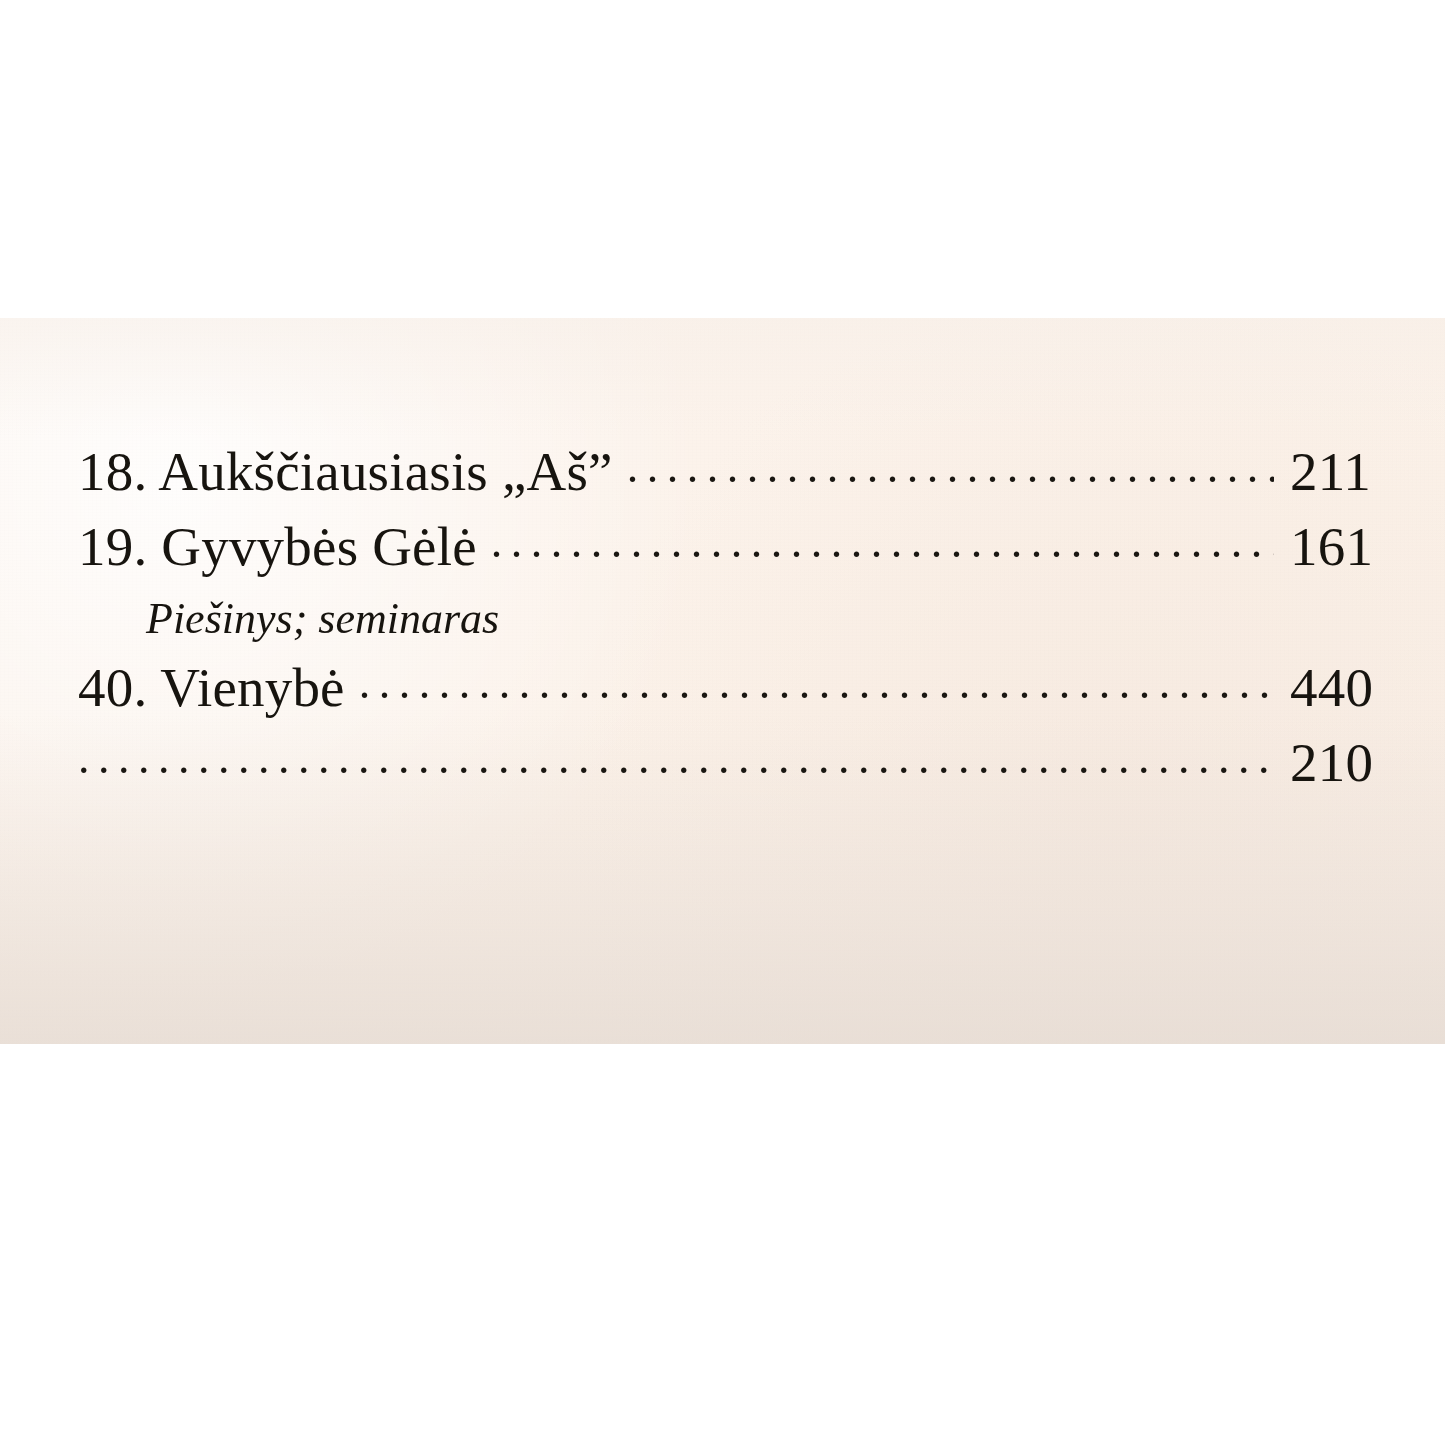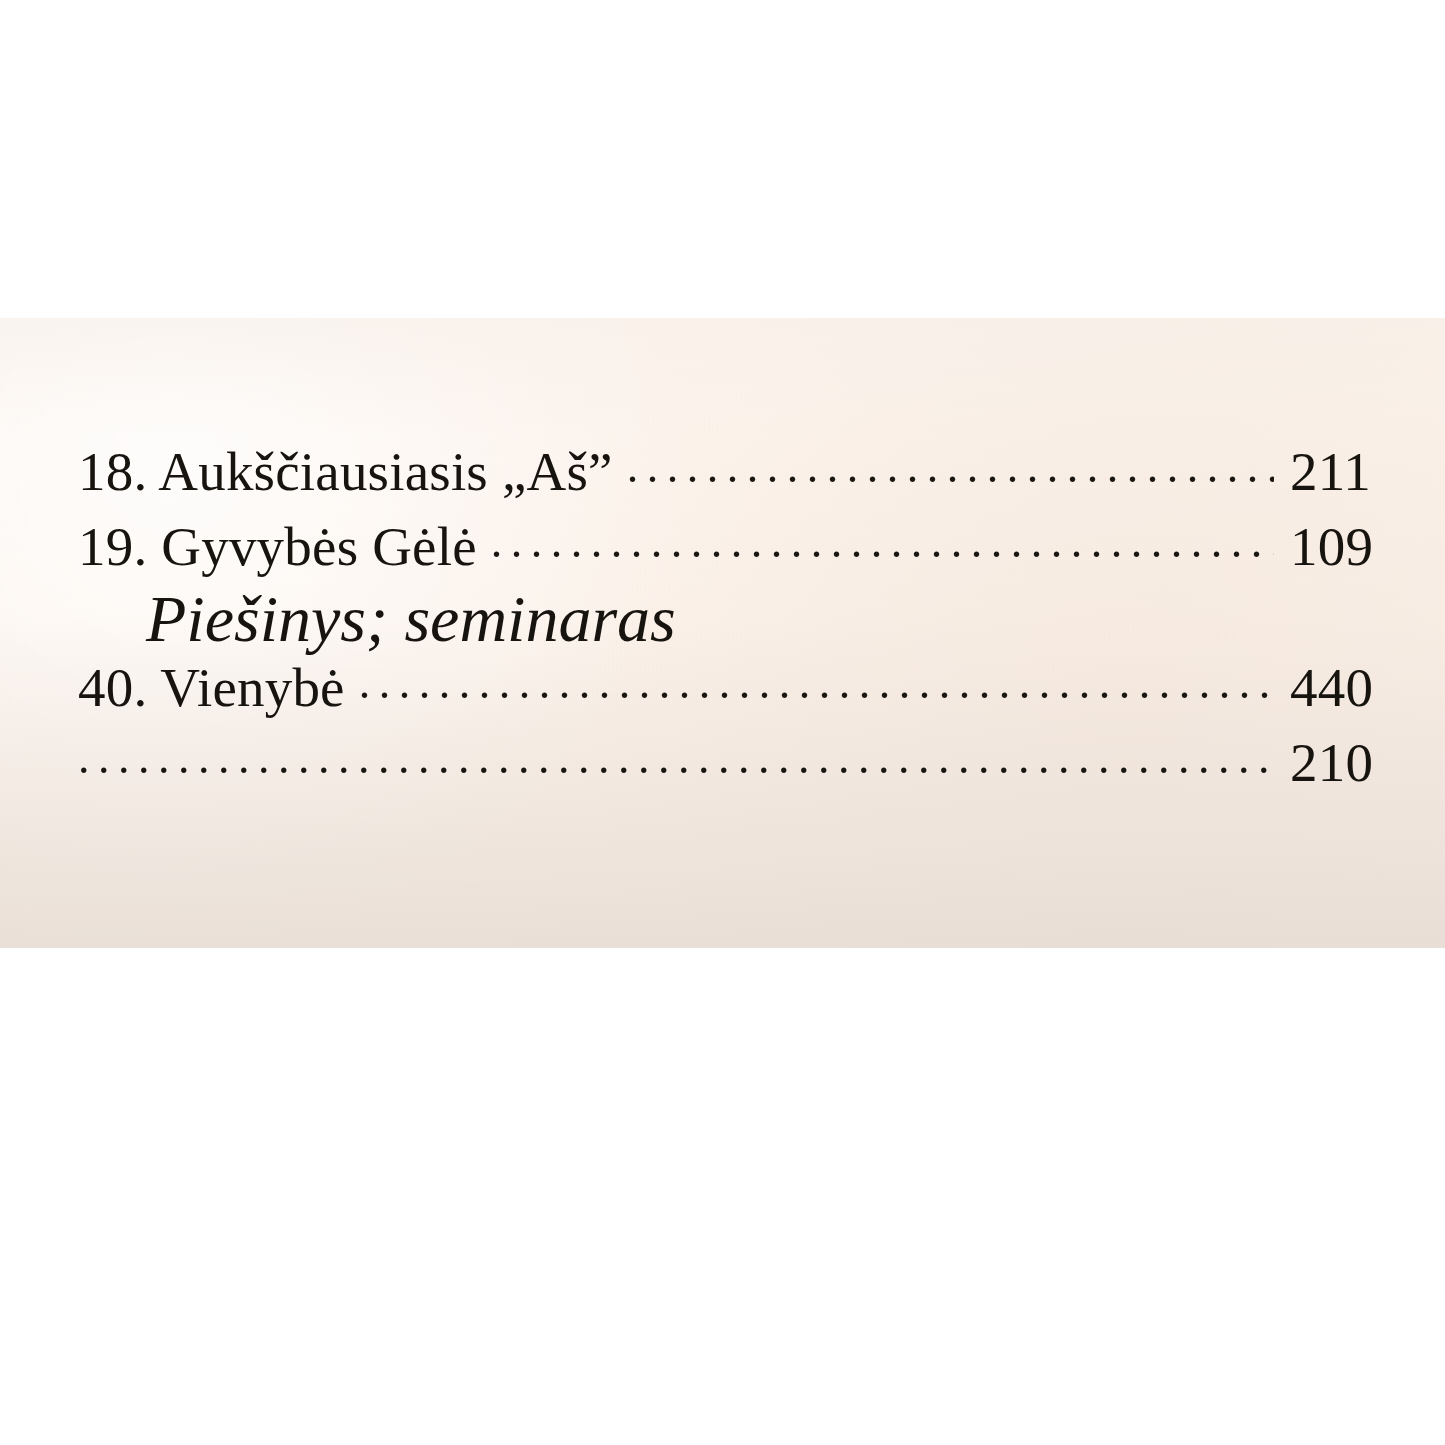--- a/index.html
+++ b/index.html
@@ -12,21 +12,21 @@
     background: #ffffff;
     font-family: "Liberation Serif", serif;
     overflow: hidden;
   }
 
   .page {
     position: absolute;
     left: 0;
     top: 318px;
     width: 1445px;
-    height: 630px;
+    height: 726px;
     background: #fcf2ea;
     background-image:
       radial-gradient(circle at 12% 22%, rgba(255,255,255,0.85) 0%, rgba(255,255,255,0) 38%),
       radial-gradient(circle at 78% 70%, rgba(245,232,222,0.75) 0%, rgba(255,255,255,0) 45%),
       linear-gradient(160deg, #fdf5ef 0%, #fbf1e8 55%, #f7ece3 100%);
   }
 
   
   .grain {
     position: absolute;
@@ -93,21 +93,21 @@
 
   .toc-page {
     flex: 0 0 auto;
     padding-left: 16px;
     min-width: 118px;
   }
 
   .toc-sub {
     color: #17140f;
     font-style: italic;
-    font-size: 66px;
+    font-size: 44px;
     line-height: 66px;
     padding-left: 68px;
   }
 </style>
 </head>
 <body>
 
 <div class="page">
   <div class="grain"></div>
   <div class="shade-top"></div>
@@ -117,21 +117,21 @@
 
     <div class="toc-line">
       <span class="toc-title">18. Aukščiausiasis „Aš”</span>
       <span class="leader"></span>
       <span class="toc-page">211</span>
     </div>
 
     <div class="toc-line">
       <span class="toc-title">19. Gyvybės Gėlė</span>
       <span class="leader"></span>
-      <span class="toc-page">109</span>
+      <span class="toc-page">161</span>
     </div>
 
     <div class="toc-sub">Piešinys; seminaras</div>
 
     <div class="toc-line">
       <span class="toc-title">40. Vienybė</span>
       <span class="leader"></span>
       <span class="toc-page">440</span>
     </div>
 

